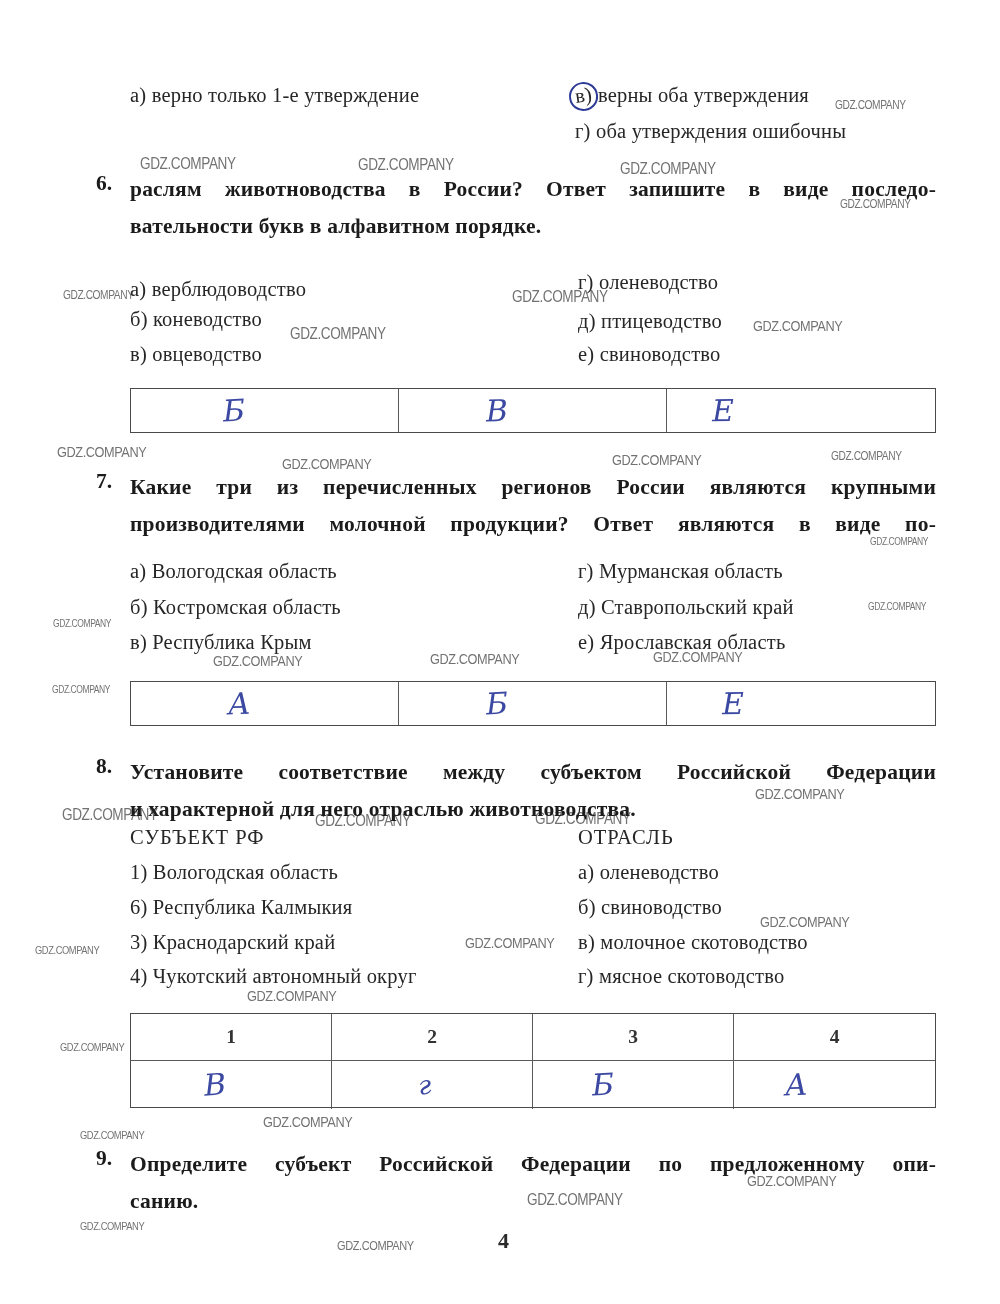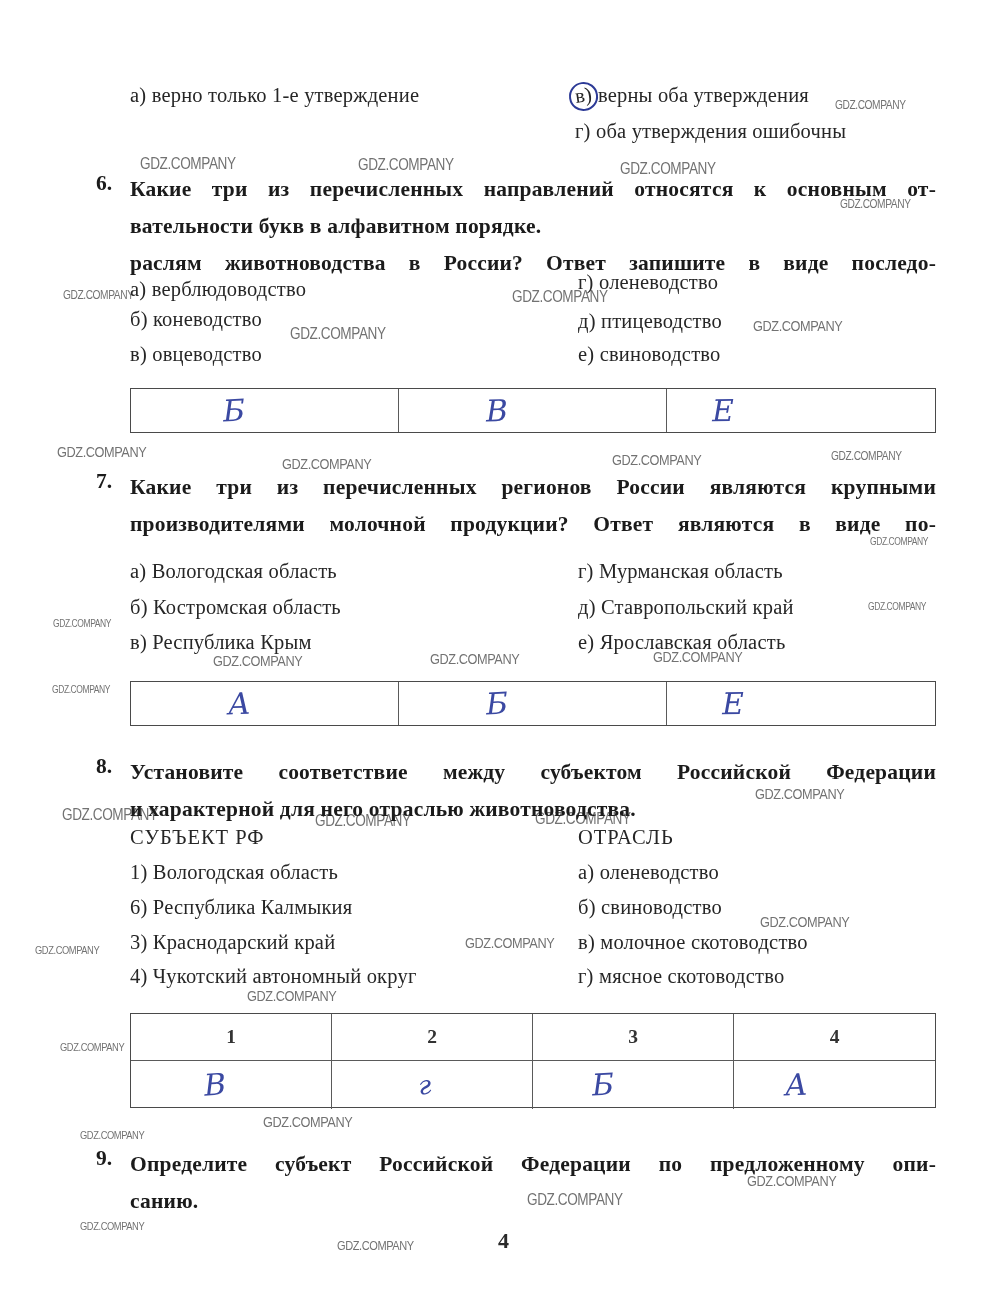--- a/index.html
+++ b/index.html
@@ -126,23 +126,22 @@
 
   <div class="opt" style="left:130px;top:84px;">а) верно только 1-е утверждение</div>
   <div class="opt" style="left:575px;top:84px;">
     <span class="pen-circle"><span>в)</span></span><span>верны оба утверждения</span>
   </div>
   <div class="opt" style="left:575px;top:120px;">г) оба утверждения ошибочны</div>
 
   <section class="q" style="top:171px;">
     <span class="qnum">6.</span>
     <div class="qlines">
-      <div class="qline j">Какие три из перечисленных направлений относятся к основным от-</div>
+      <div class="qline j">раслям животноводства в России? Ответ запишите в виде последо-</div>
       <div class="qline">вательности букв в алфавитном порядке.</div>
-      <div class="qline j">раслям животноводства в России? Ответ запишите в виде последо-</div>
     </div>
   </section>
 
   <div class="opt" style="left:130px;top:278px;">а) верблюдоводство</div>
   <div class="opt" style="left:578px;top:271px;">г) оленеводство</div>
   <div class="opt" style="left:130px;top:308px;">б) коневодство</div>
   <div class="opt" style="left:578px;top:310px;">д) птицеводство</div>
   <div class="opt" style="left:130px;top:343px;">в) овцеводство</div>
   <div class="opt" style="left:578px;top:343px;">е) свиноводство</div>
 

